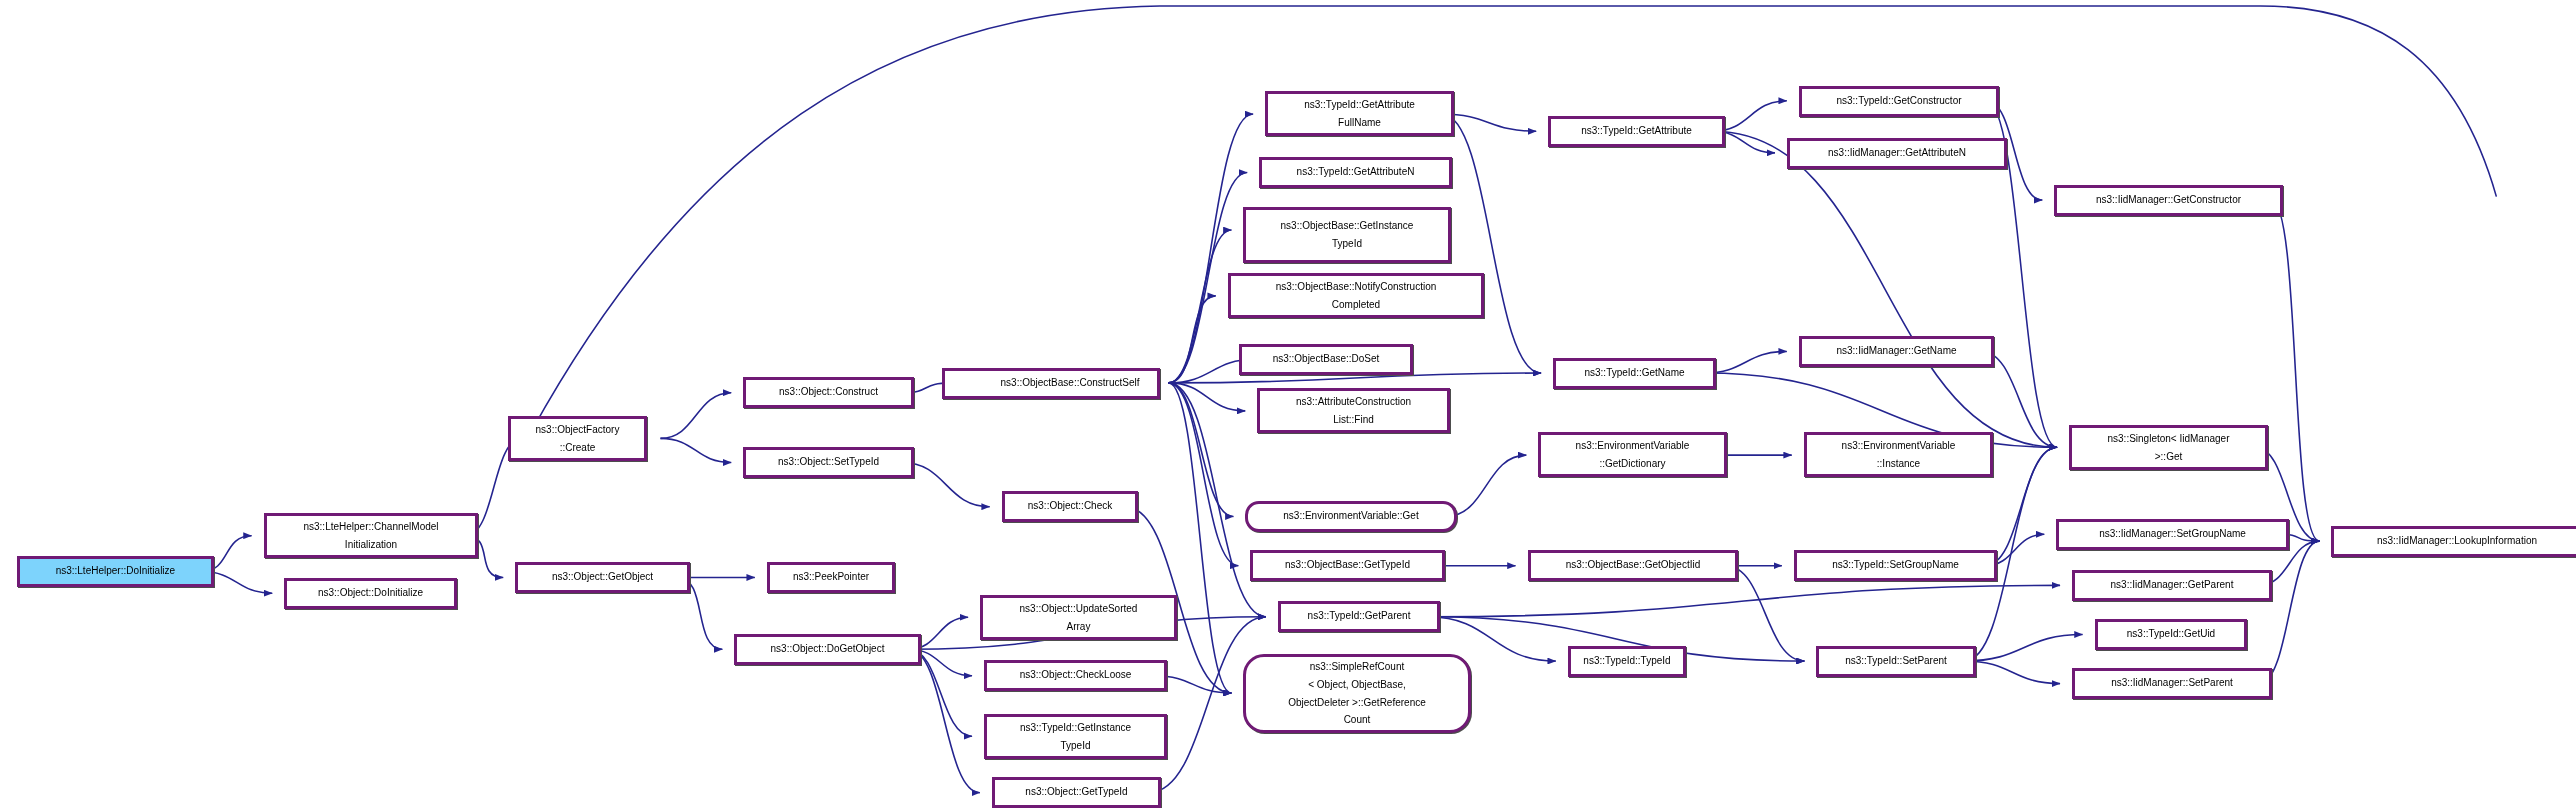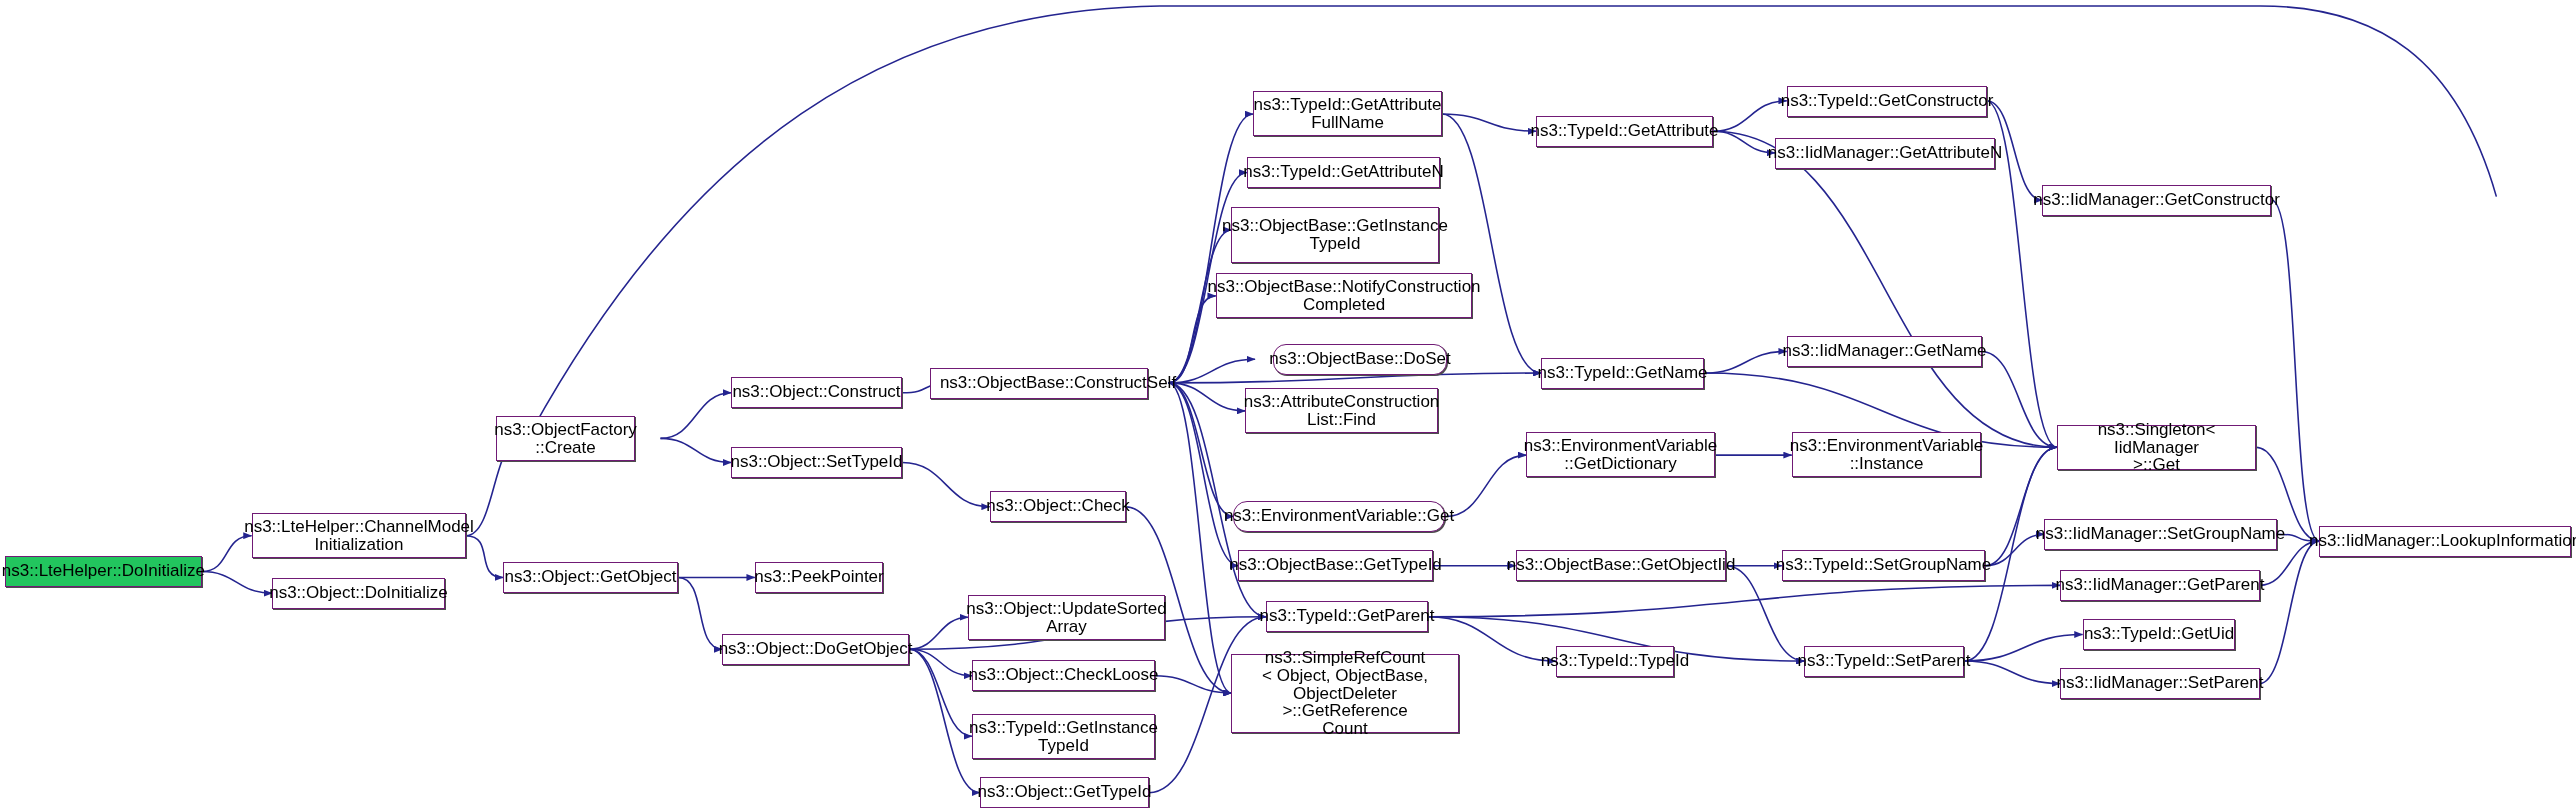--- a/index.html
+++ b/index.html
@@ -19,36 +19,37 @@
     position: absolute;
     left: 0;
     top: 0;
     width: 2576px;
     height: 809px;
     pointer-events: none;
   }
   .node {
     position: absolute;
     box-sizing: border-box;
-    border: 1px solid #701a75;
+    border: 3px solid #701a75;
     background: #ffffff;
     color: #000000;
-    font-size: 17px;
+    font-size: 10px;
     line-height: 17.7px;
     display: flex;
     align-items: center;
     justify-content: center;
     text-align: center;
     white-space: pre-line;
     letter-spacing: 0px;
     box-shadow: 1px 1px 0 0 #4d4d4d;
     z-index: 5;
+    margin-left: 12px;
   }
   .node.highlight {
-    background: #22c55e;
+    background: #7dd3fc;
   }
 </style>
 </head>
 <body>
 
 <div id="canvas">
   <svg id="edges" viewBox="0 0 2621 823">
     <defs>
       <marker id="arrow" markerWidth="9" markerHeight="7" refX="8.5" refY="3.5" orient="auto" markerUnits="userSpaceOnUse">
         <polygon points="0 0, 9 3.5, 0 7" fill="#24248f"></polygon>
@@ -134,27 +135,27 @@
     <div class="node" style="left: 972px; top: 714px; width: 183px; height: 45px;">ns3::TypeId::GetInstance
 TypeId</div>
     <div class="node" style="left: 980px; top: 777px; width: 169px; height: 30.5px;">ns3::Object::GetTypeId</div>
     <div class="node" style="left: 1253px; top: 91px; width: 189px; height: 45px;">ns3::TypeId::GetAttribute
 FullName</div>
     <div class="node" style="left: 1247px; top: 157px; width: 193px; height: 30.5px;">ns3::TypeId::GetAttributeN</div>
     <div class="node" style="left: 1231px; top: 207px; width: 208px; height: 56px;">ns3::ObjectBase::GetInstance
 TypeId</div>
     <div class="node" style="left: 1216px; top: 273px; width: 256px; height: 45px;">ns3::ObjectBase::NotifyConstruction
 Completed</div>
-    <div class="node" style="left: 1273px; top: 344px; width: 174px; height: 30.5px; border-radius: 13px;">ns3::ObjectBase::DoSet</div>
+    <div class="node" style="left: 1227px; top: 344px; width: 174px; height: 30.5px;">ns3::ObjectBase::DoSet</div>
     <div class="node" style="left: 1245px; top: 388px; width: 193px; height: 45px;">ns3::AttributeConstruction
 List::Find</div>
     <div class="node" style="left: 1233px; top: 501px; width: 212px; height: 30.5px; border-radius: 14px;">ns3::EnvironmentVariable::Get</div>
     <div class="node" style="left: 1238px; top: 550px; width: 195px; height: 30.5px;">ns3::ObjectBase::GetTypeId</div>
     <div class="node" style="left: 1266px; top: 601px; width: 162px; height: 30.5px;">ns3::TypeId::GetParent</div>
-    <div class="node" style="left: 1231px; top: 654px; width: 228px; height: 79px;">ns3::SimpleRefCount
+    <div class="node" style="left: 1231px; top: 654px; width: 228px; height: 79px; border-radius: 21px;">ns3::SimpleRefCount
 &lt; Object, ObjectBase,
  ObjectDeleter &gt;::GetReference
 Count</div>
     <div class="node" style="left: 1536px; top: 116px; width: 177px; height: 30.5px;">ns3::TypeId::GetAttribute</div>
     <div class="node" style="left: 1541px; top: 358px; width: 163px; height: 30.5px;">ns3::TypeId::GetName</div>
     <div class="node" style="left: 1526px; top: 432px; width: 189px; height: 45px;">ns3::EnvironmentVariable
 ::GetDictionary</div>
     <div class="node" style="left: 1516px; top: 550px; width: 210px; height: 30.5px;">ns3::ObjectBase::GetObjectIid</div>
     <div class="node" style="left: 1556px; top: 646px; width: 118px; height: 30.5px;">ns3::TypeId::TypeId</div>
     <div class="node" style="left: 1792px; top: 432px; width: 189px; height: 45px;">ns3::EnvironmentVariable

